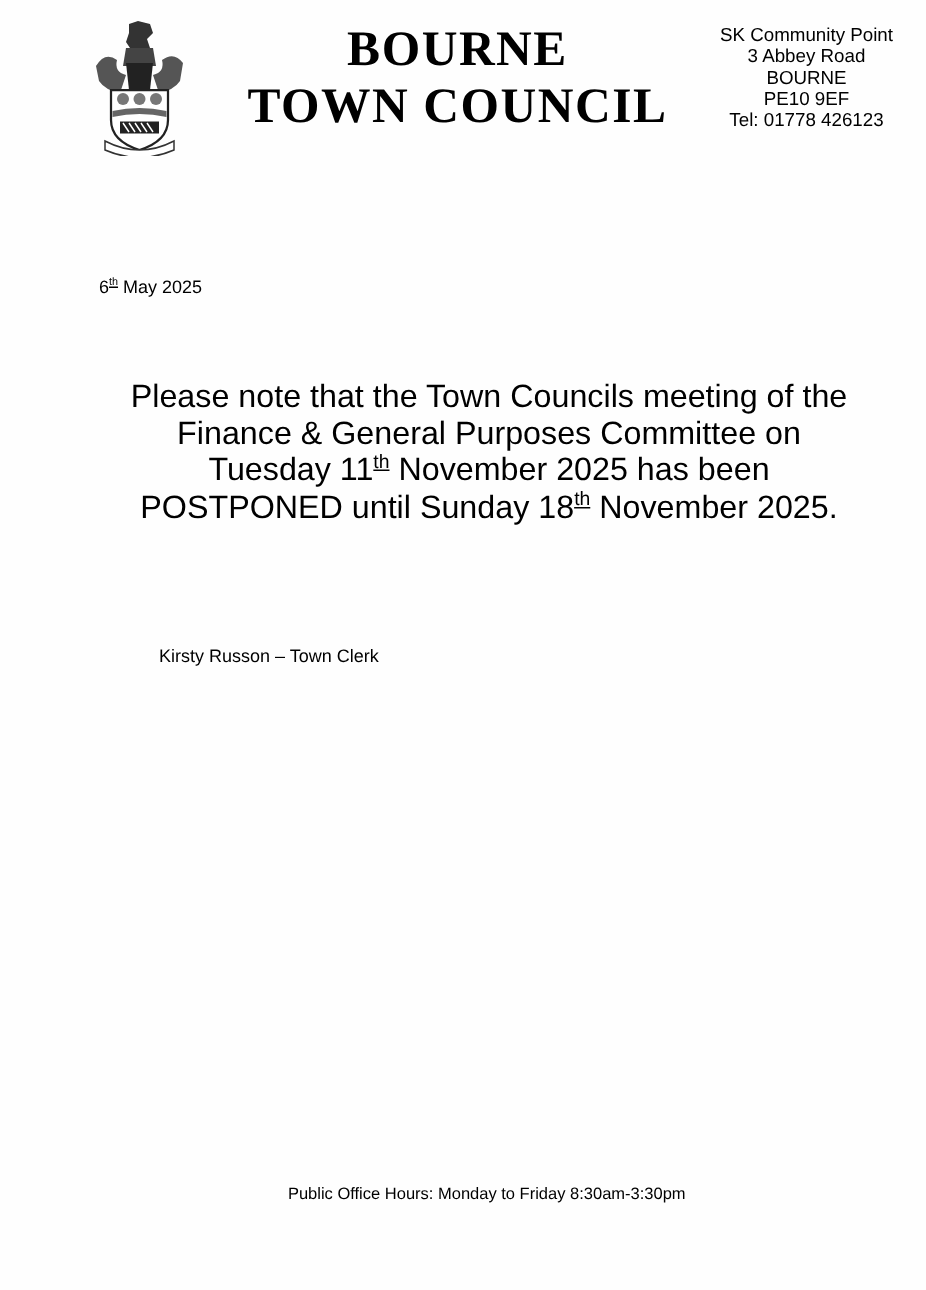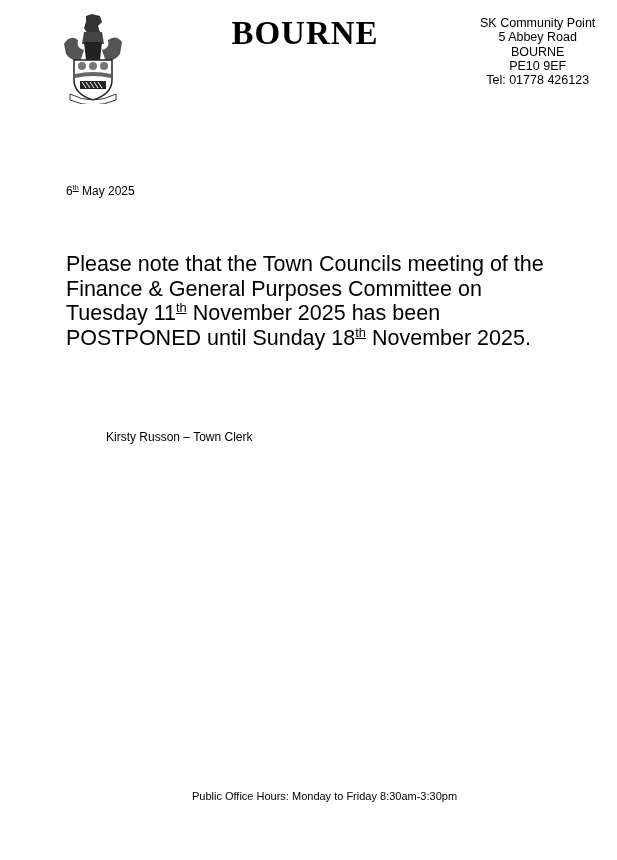--- a/index.html
+++ b/index.html
@@ -15,21 +15,21 @@
       line-height: 38px; letter-spacing: 1px;
     }
     .address {
       position: absolute; left: 480px; top: 16px; font-size: 12.5px; line-height: 14.3px; text-align: center;
     }
     .address div { white-space: nowrap; }
     .date { position: absolute; left: 66px; top: 184px; font-size: 12px; }
     sup { font-size: 60%; line-height: 0; vertical-align: super; text-decoration: underline; }
     .notice {
       position: absolute; left: 66px; top: 252px; width: 520px;
-      font-size: 21.5px; line-height: 24.6px;
+      font-size: 21.5px; line-height: 24.6px; text-align: center;
     }
     .signature { position: absolute; left: 66px; top: 430px; font-size: 12px; margin-left: 40px; }
     .footer {
       position: absolute; left: 0; top: 790px; width: 617px; text-align: center;
       font-size: 11px; line-height: 13px; padding-left: 16px;
     }
   </style>
 </head>
 <body>
 
@@ -52,25 +52,26 @@
       <path d="M13 60 Q31 56 49 60 L49 64 Q31 60 13 64 Z" fill="#666"></path>
       <rect x="18" y="67" width="26" height="8" fill="#222"></rect>
       <path d="M20 68 L24 74 M24 68 L28 74 M28 68 L32 74 M32 68 L36 74 M36 68 L40 74" stroke="#fff" stroke-width="1"></path>
 
       <path d="M8 80 Q31 92 54 80 L54 86 Q31 96 8 86 Z" fill="#fff" stroke="#333" stroke-width="1"></path>
     </svg>
   </div>
 
   <div class="council-name">
     <div>BOURNE</div>
+    <div>TOWN COUNCIL</div>
   </div>
 
   <div class="address">
     <div>SK Community Point</div>
-    <div>5 Abbey Road</div>
+    <div>3 Abbey Road</div>
     <div>BOURNE</div>
     <div>PE10 9EF</div>
     <div>Tel: 01778 426123</div>
   </div>
 
   <div class="date"><span>6</span><sup>th</sup><span> May 2025</span></div>
 
   <div class="notice">
     <div>Please note that the Town Councils meeting of the</div>
     <div>Finance &amp; General Purposes Committee on</div>

